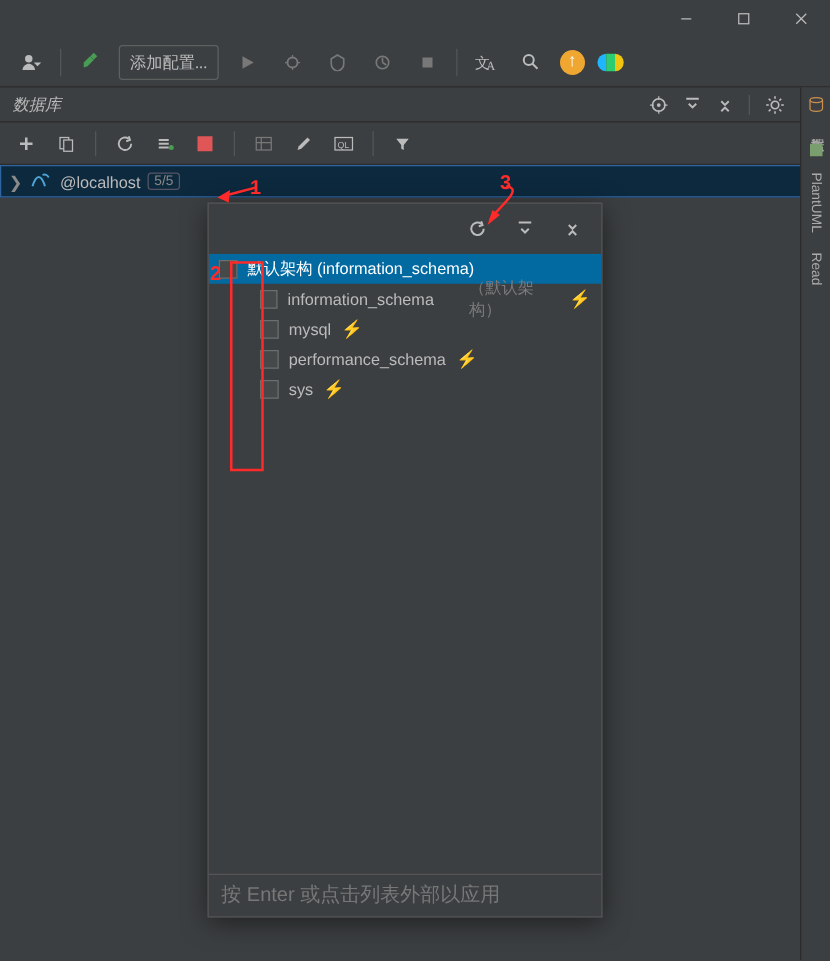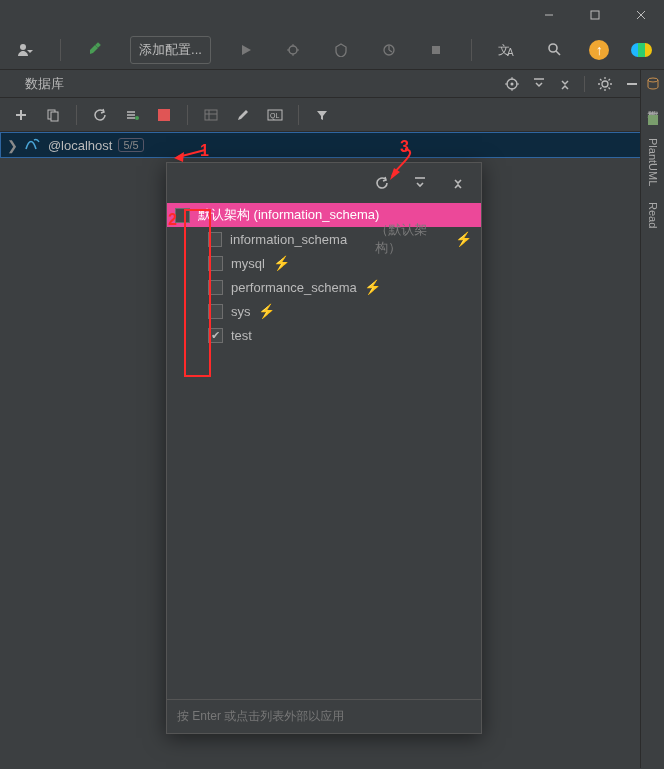--- a/index.html
+++ b/index.html
@@ -19,45 +19,47 @@
     padding-right: 0;
   }
   .titlebar .winbtn {
     width: 46px; height: 30px;
     display: flex; align-items: center; justify-content: center;
     color: #bbb;
   }
   
   .main-toolbar {
     height: 40px;
-    display: flex; justify-content: space-between; align-items: center;
+    display: flex; justify-content: flex-start; align-items: center;
     gap: 10px; padding: 0 12px;
     border-bottom: 1px solid #2b2b2b;
+    font-family: Liberation Serif, serif;
   }
   .main-toolbar .sep { width:1px; height:22px; background:#555; }
   .tbtn { display:flex; align-items:center; justify-content:center; width:26px; height:26px; color:#bbb; }
   .add-config {
     border:1px solid #5e6060; border-radius:3px;
     padding:4px 8px; color:#bbb; font-size:13px;
   }
   .green { color:#499c54; }
   .grey { color:#787878; }
   .orange { background:#f0a732; color:#fff; border-radius:50%; width:20px; height:20px; display:flex;align-items:center;justify-content:center;font-weight:bold;font-size:14px;}
   .colorplay { display:flex; }
   .colorplay span{ width:7px;height:14px; }
   .colorplay .c1{background:#1fb6ff;border-radius:7px 0 0 7px;}
   .colorplay .c2{background:#2ecc71;}
   .colorplay .c3{background:#f1c40f;border-radius:0 7px 7px 0;}
 
   
   .panel-header {
     height: 28px;
     display:flex; align-items:center; justify-content:space-between;
-    padding:0 25px;
+    padding:0 10px;
     border-bottom:1px solid #2b2b2b;
+    font-style:italic;
   }
   .panel-header .right { display:flex; gap:12px; align-items:center; }
 
   
   .db-toolbar {
     height:34px;
     display:flex; align-items:center;
     padding:0 8px; gap:6px;
     border-bottom:1px solid #2b2b2b;
   }
@@ -113,34 +115,34 @@
     gap:12px; padding:0 10px;
   }
   .popup-list { flex:1; overflow:auto; }
   .popup-row {
     height:24px;
     display:flex; align-items:center;
     padding:0 8px; gap:8px;
     color:#bbb;
   }
   .popup-row.indent { padding-left:41px; }
-  .popup-row.selected { background:#ec4899; color:#fff; }
+  .popup-row.selected { background:#0369a1; color:#fff; }
   .chk {
     width:15px; height:15px;
     border:1px solid #6e6e6e; background:#45494a;
     display:flex; align-items:center; justify-content:center;
     font-size:11px; color:#bbb;
   }
   .chk.checked::after { content:"✔"; }
   .dim { color:#7a7a7a;margin-left:20px; }
   .bolt { color:#f0c93a; font-size:14px; }
   .popup-footer {
     height:34px; border-top:1px solid #555;
     display:flex; align-items:center; padding:0 10px;
-    color:#777; font-size:12px;
+    color:#777; font-size:16px;
   }
 
   
   .anno { position:absolute; pointer-events:none; }
   .anno-num { color:#ff2a2a; font-size:16px; font-weight:600; }
   .red-outline {
     position:absolute; border:2px solid #ff2a2a;
   }
   svg.arrow { position:absolute; overflow:visible; }
   svg.arrow line, svg.arrow path { stroke:#ff2a2a; stroke-width:2; fill:none; }
@@ -413,24 +415,20 @@
       <div class="popup-row indent">
         <span class="chk"></span>
         <span>performance_schema</span>
         <span class="bolt"> ⚡</span>
       </div>
       <div class="popup-row indent">
         <span class="chk"></span>
         <span>sys</span>
         <span class="bolt"> ⚡</span>
       </div>
-      <div class="popup-row indent">
-        <span class="chk checked"></span>
-        <span>test</span>
-      </div>
     </div>
   <div class="popup-footer">
     <span>按 Enter 或点击列表外部以应用</span>
   </div>
 </div>
 
 <svg class="arrow anno" style="left:170px;top:132px" width="40" height="30">
   <line x1="35" y1="18" x2="8" y2="25"></line>
   <polygon points="4,26 14,20 13,30"></polygon>
 </svg>

